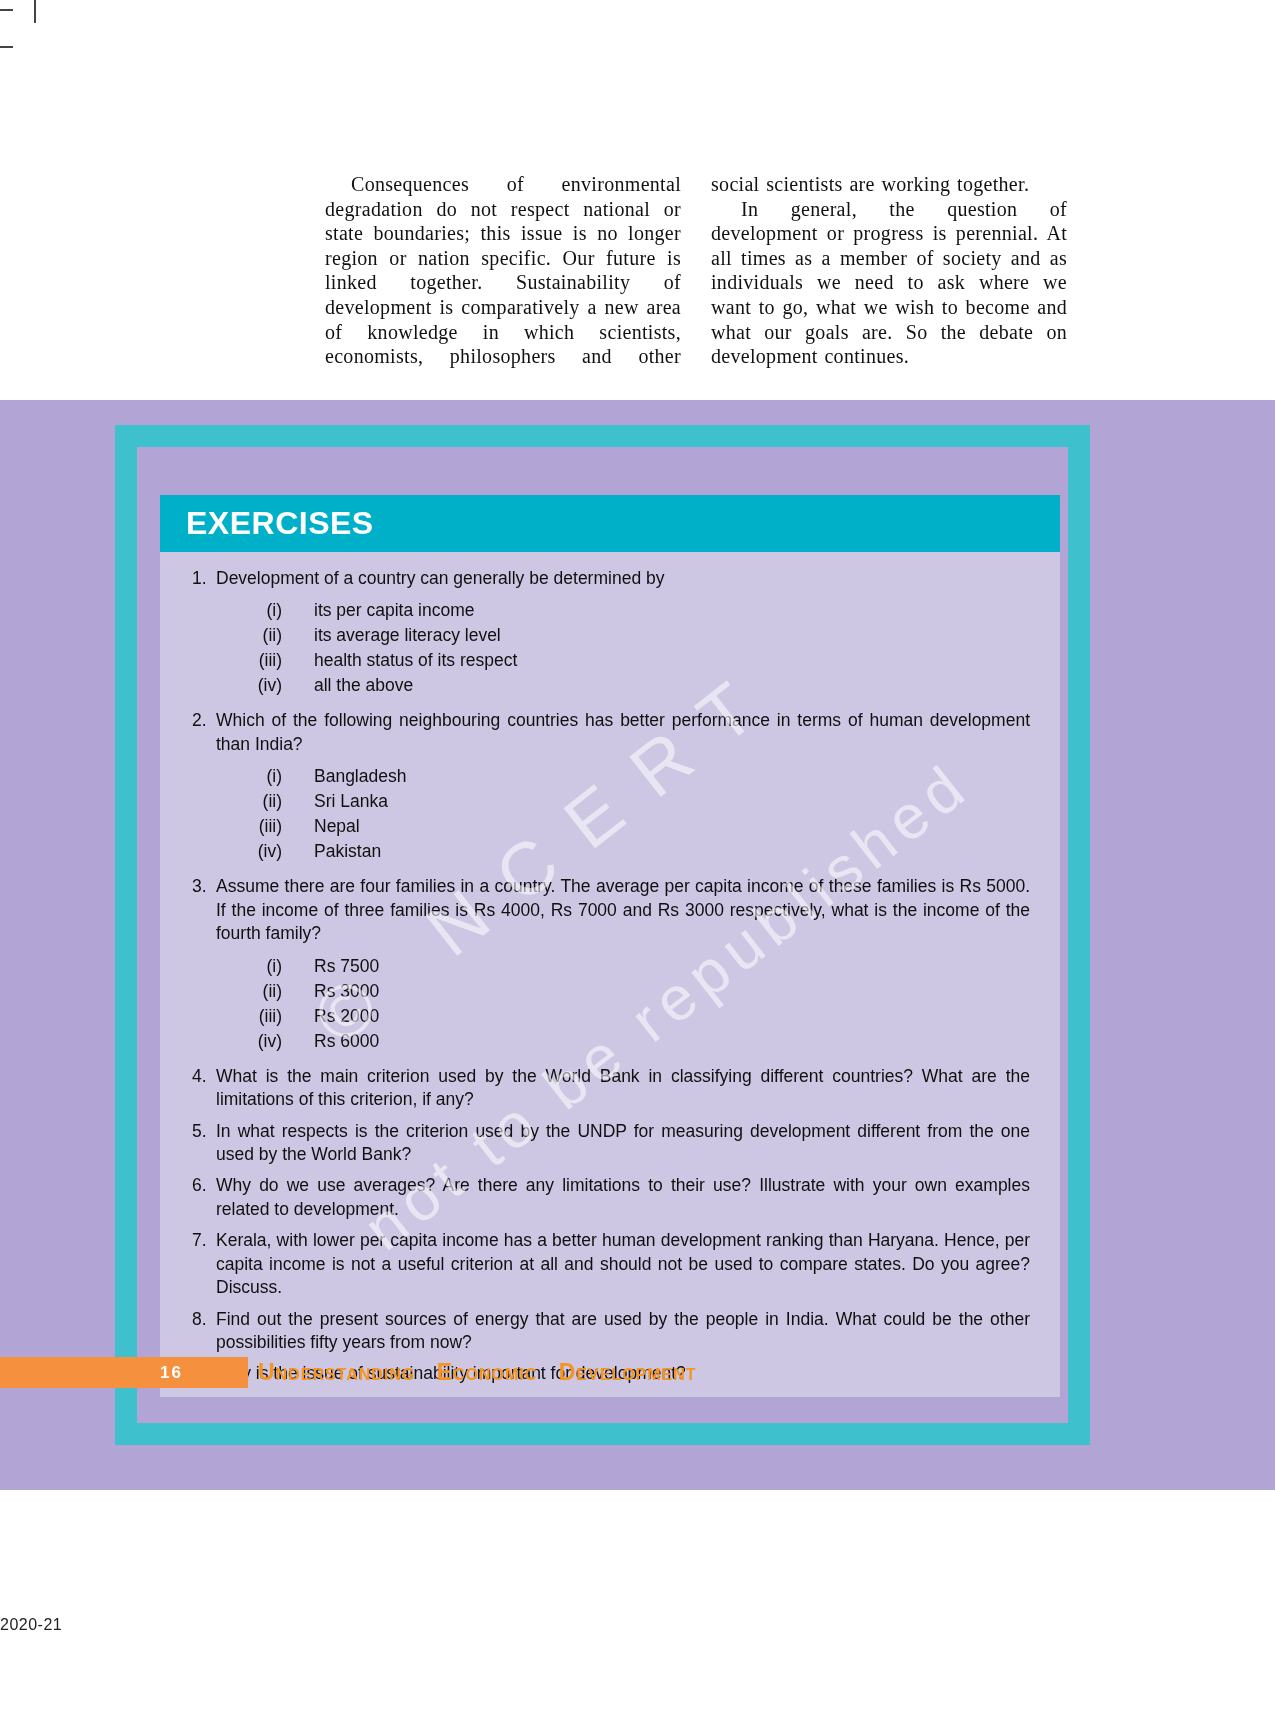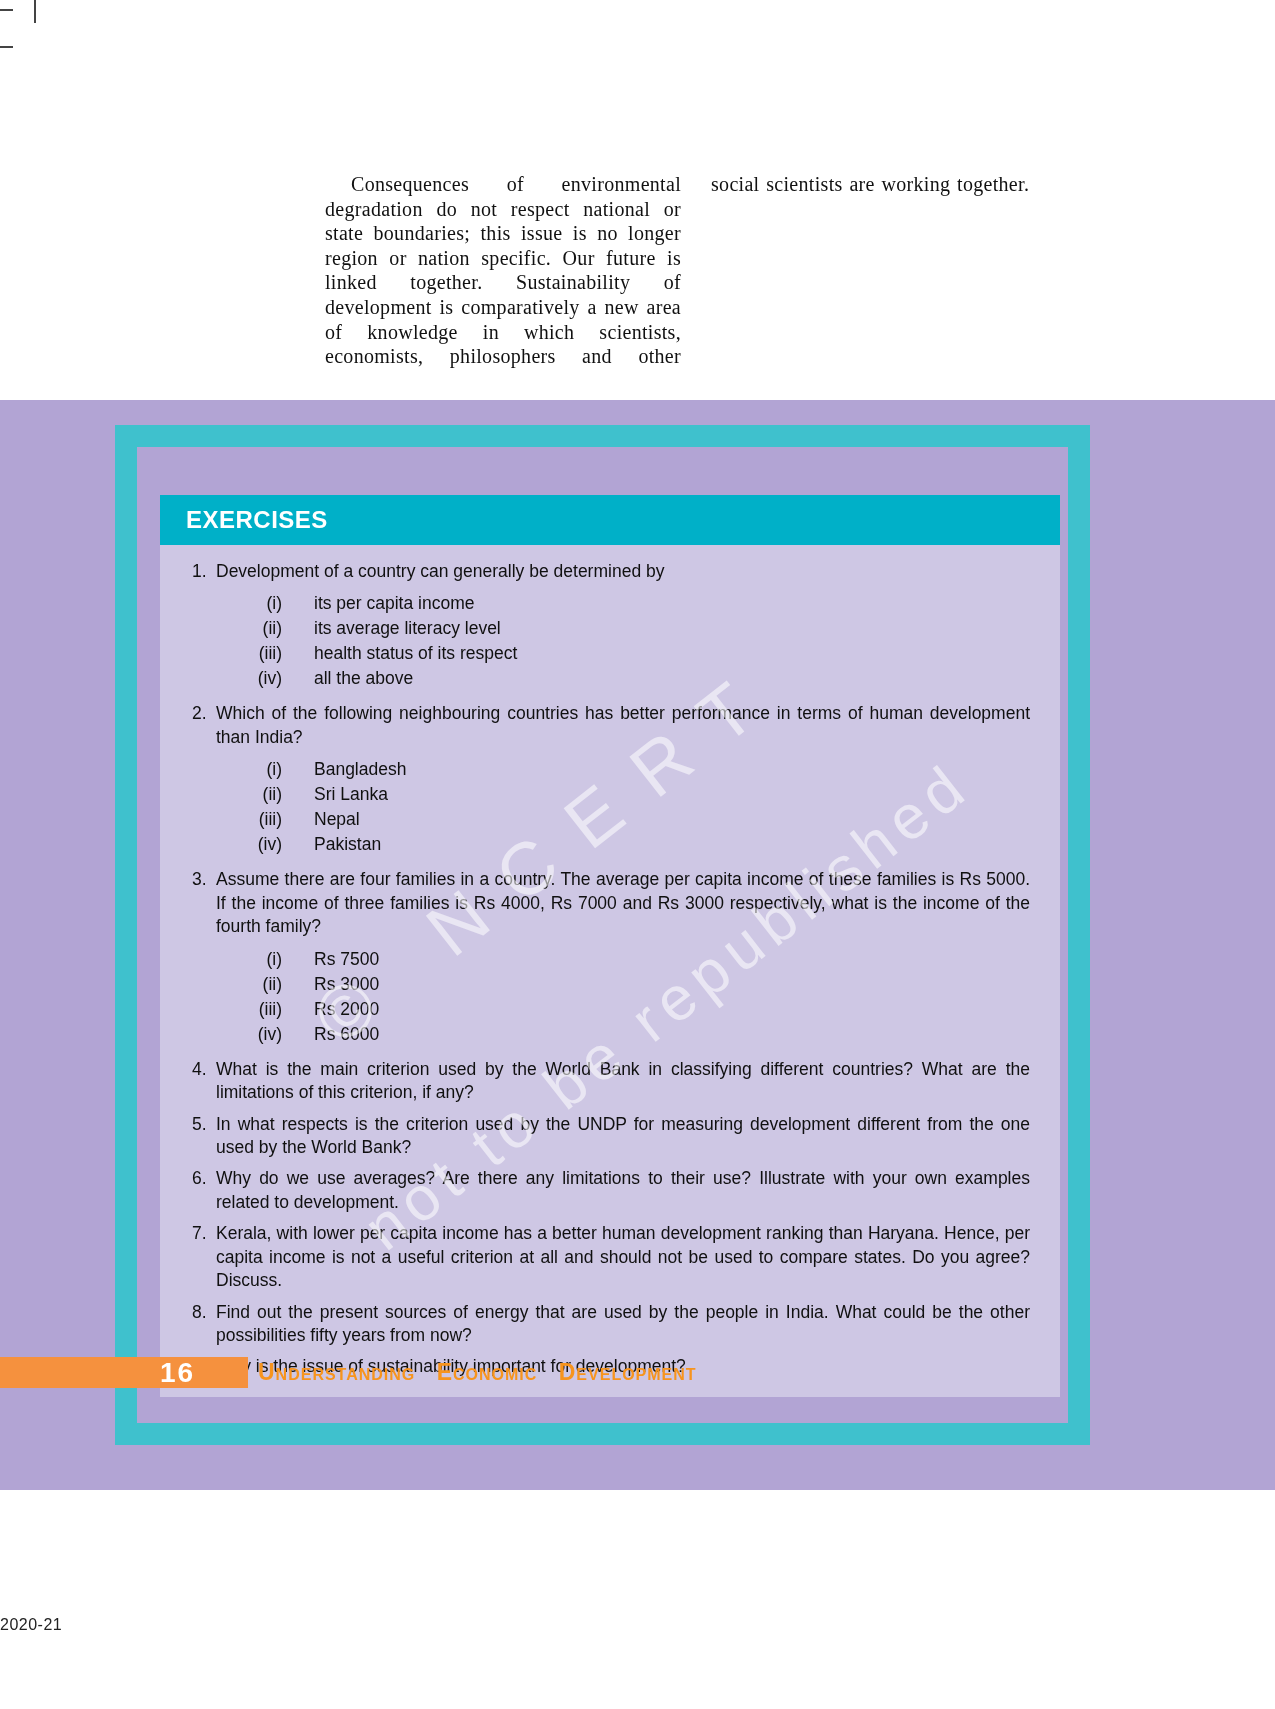--- a/index.html
+++ b/index.html
@@ -37,23 +37,23 @@
   }
   .teal-frame{
     position:absolute;left:115px;top:25px;width:975px;height:1020px;
     box-sizing:border-box;border:22px solid #3fc1cd;background:#b2a4d4;
   }
   .panel{
     position:absolute;left:23px;top:48px;width:900px;height:902px;
     background:#cec7e4;overflow:hidden;
   }
   .panel-header{
-    height:50px;background:#00b0c8;color:#ffffff;
+    height:57px;background:#00b0c8;color:#ffffff;
     display:flex;align-items:center;padding-left:26px;
-    font-size:24px;font-weight:bold;letter-spacing:0.5px;
+    font-size:32px;font-weight:bold;letter-spacing:0.5px;
   }
   .panel-body{
     position:relative;z-index:1;
     padding:15px 30px 0 32px;
     font-size:17.5px;line-height:1.34;color:#101010;
   }
   .q{display:flex;margin-bottom:8px;}
   .qnum{width:24px;flex:none;}
   .qtext{flex:1;text-align:justify;}
   .opts{margin:3px 0 11px 0;}
@@ -72,21 +72,21 @@
   .wm-line1{font-size:74px;letter-spacing:34px;line-height:1.0;}
   .wm-line2{font-size:62px;letter-spacing:8px;line-height:1.5;margin-top:110px;}
 
   
   .footer-band{
     position:absolute;left:0;top:957px;width:248px;height:31px;
     background:#f5913e;z-index:3;
   }
   .pagenum{
     position:absolute;left:160px;top:0;height:31px;line-height:31px;
-    color:#ffffff;font-weight:bold;font-size:28px;letter-spacing:2px;
+    color:#ffffff;font-weight:bold;font-size:17px;letter-spacing:2px;
   }
   .running-title{
     position:absolute;left:258px;top:955px;height:35px;line-height:35px;z-index:3;
     color:#f7941d;font-weight:bold;font-size:23px;
     font-variant:small-caps;letter-spacing:1px;word-spacing:14px;
   }
   .year{
     position:absolute;left:0;top:1616px;width:1185px;text-align:left;
     font-size:16px;color:#222;letter-spacing:0.5px;
   }
@@ -97,20 +97,21 @@
 <div class="page">
 
   <div class="crop cm1"></div>
   <div class="crop cm2"></div>
   <div class="crop cm3"></div>
 
   <div class="intro">
     <div class="col col-left">Consequences of environmental degradation do not respect national or state boundaries; this issue is no longer region or nation specific. Our future is linked together. Sustainability of development is comparatively a new area of knowledge in which scientists, economists, philosophers and other</div>
     <div class="col col-right">
       <p class="p1">social scientists are working together.</p>
+      <p class="p2">In general, the question of development or progress is perennial. At all times as a member of society and as individuals we need to ask where we want to go, what we wish to become and what our goals are. So the debate on development continues.</p>
     </div>
   </div>
 
   <div class="purple-band">
     <div class="teal-frame">
       <div class="panel">
         <div class="panel-header">
           <span>EXERCISES</span>
         </div>
         <div class="panel-body" id="questions">

